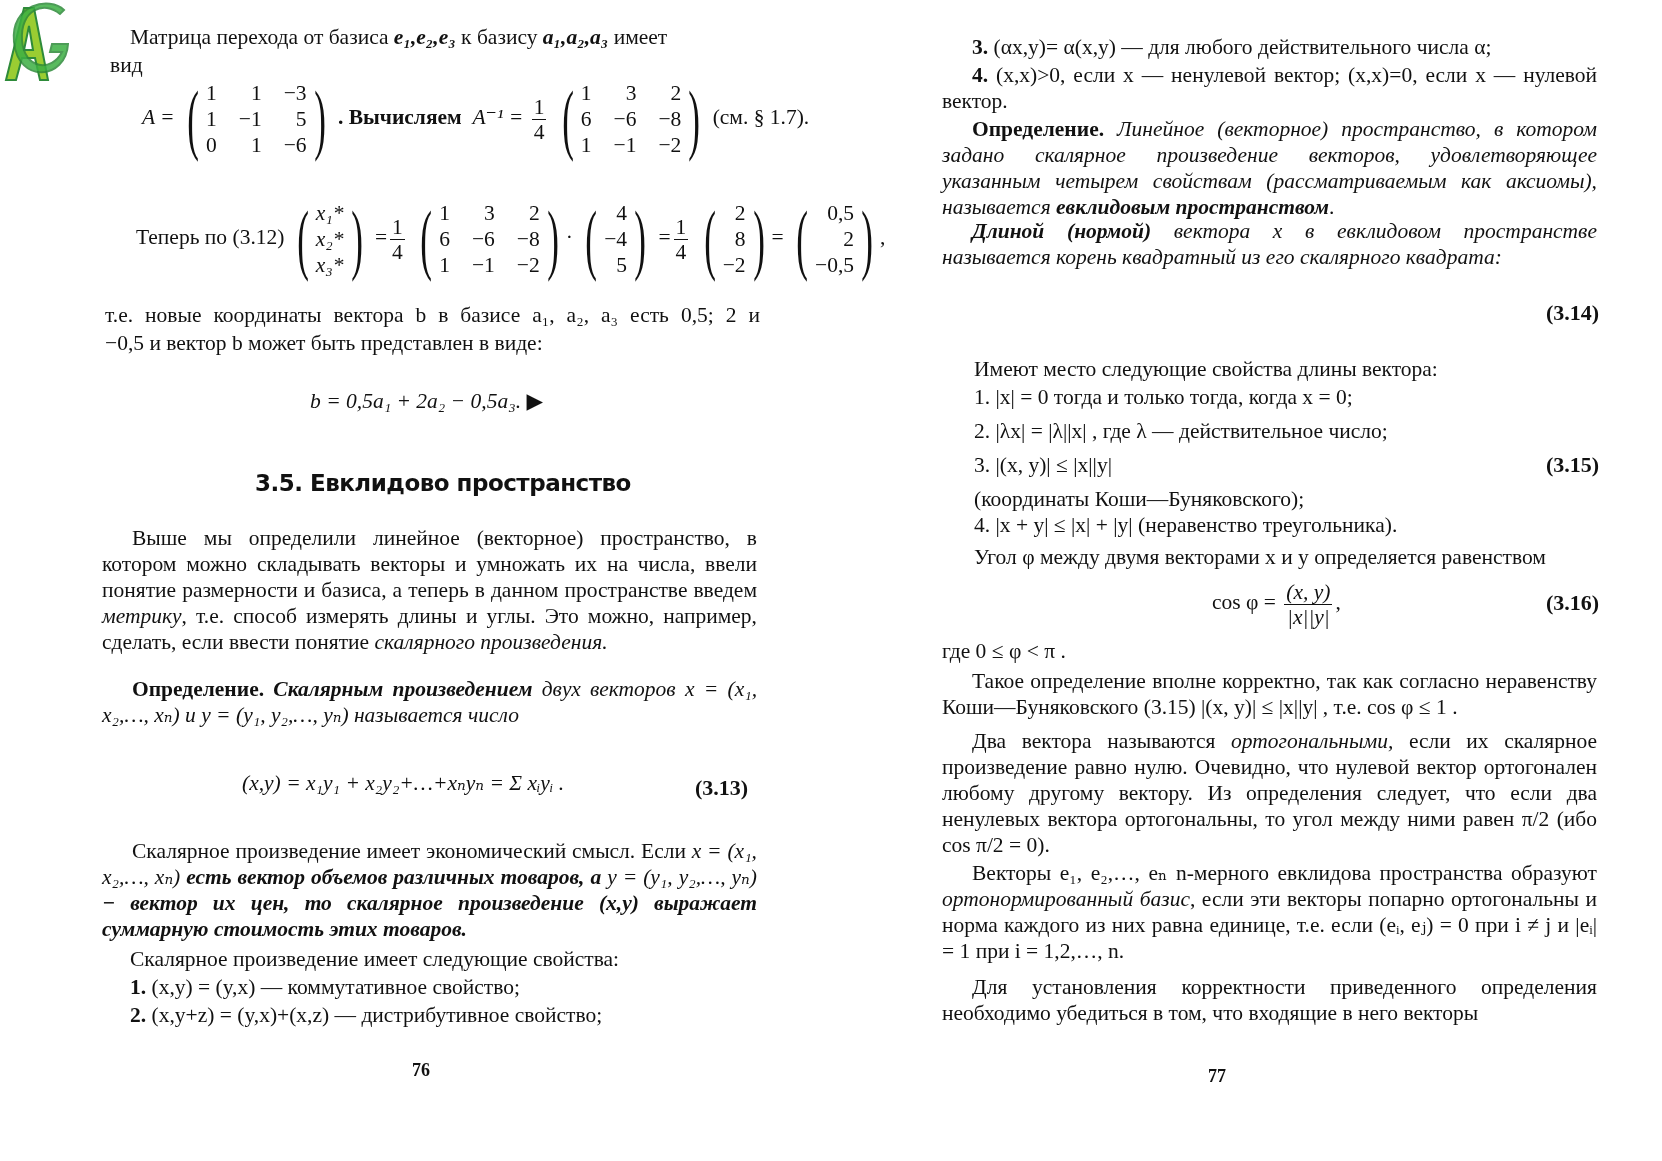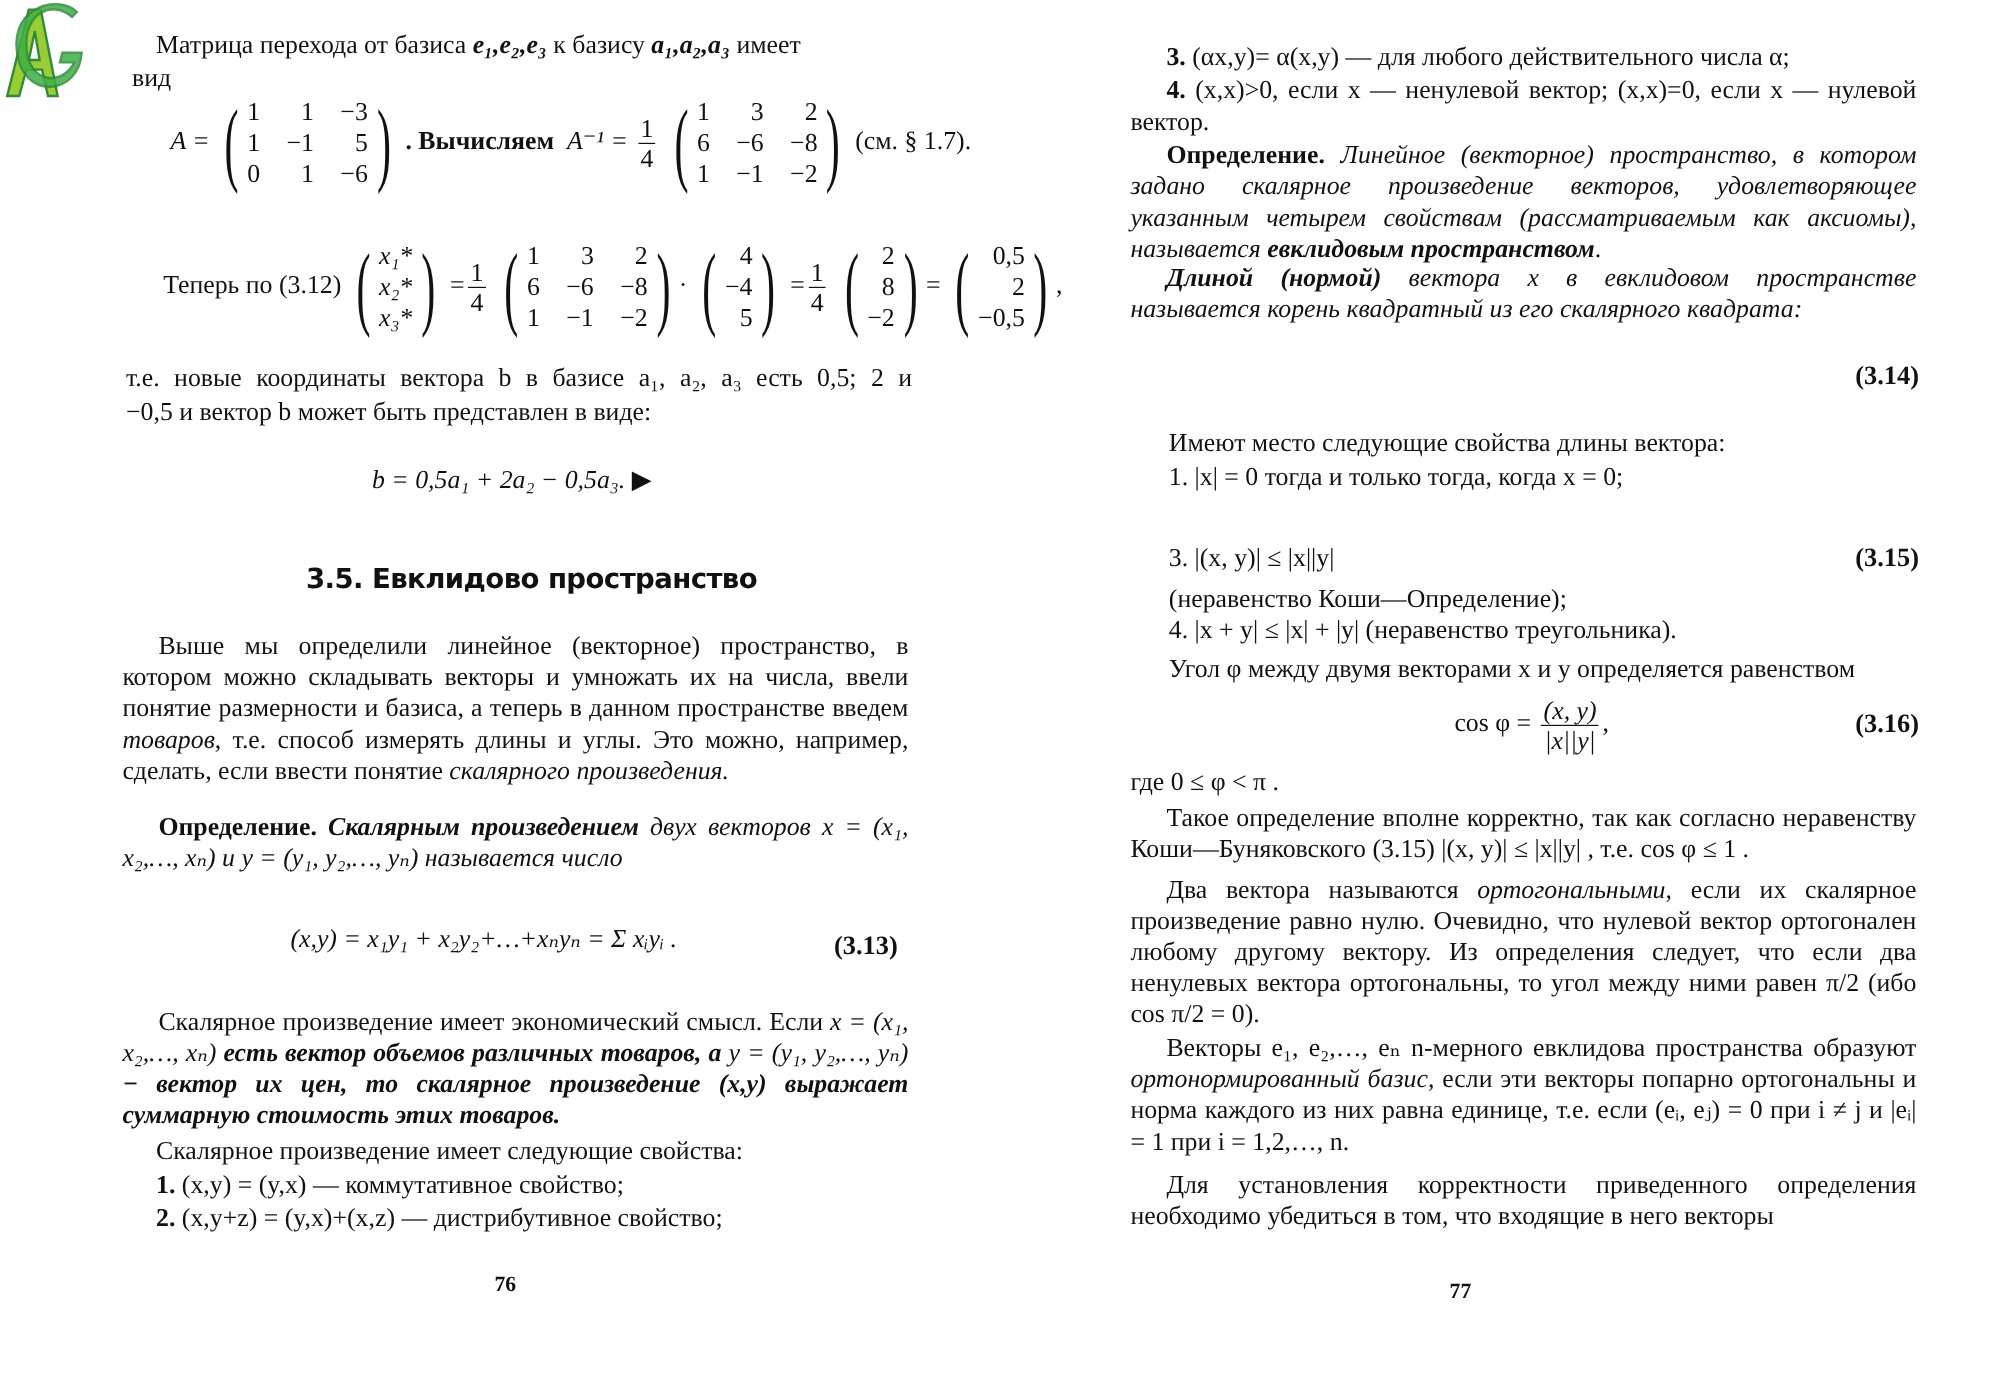--- a/index.html
+++ b/index.html
@@ -152,21 +152,21 @@
   <div class="p" style="top:330px;left:5px;">−0,5 и вектор b может быть представлен в виде:</div>
 
   <div class="eq" style="top:388px;left:210px;">
     <span class="it">b = 0,5a₁ + 2a₂ − 0,5a₃.</span>
     <span>▶</span>
   </div>
 
   <div class="heading" style="top:470px;left:155px;">3.5. Евклидово пространство</div>
 
   <div class="p ind" style="top:525px;left:2px;width:655px;">
-    <span>Выше мы определили линейное (векторное) пространство, в котором можно складывать векторы и умножать их на числа, ввели понятие размерности и базиса, а теперь в данном пространстве введем </span><span class="it">товаров</span><span>, т.е. способ измерять длины и углы. Это можно, например, сделать, если ввести понятие </span><span class="it">скалярного произведения.</span>
+    <span>Выше мы определили линейное (векторное) пространство, в котором можно складывать векторы и умножать их на числа, ввели понятие размерности и базиса, а теперь в данном пространстве введем </span><span class="it">метрику</span><span>, т.е. способ измерять длины и углы. Это можно, например, сделать, если ввести понятие </span><span class="it">скалярного произведения.</span>
   </div>
 
   <div class="p ind" style="top:676px;left:2px;width:655px;">
     <b>Определение.</b>
     <span class="bi">Скалярным произведением</span>
     <span class="it">двух векторов</span>
     <span class="it">x = (x₁, x₂,…, xₙ) и y = (y₁, y₂,…, yₙ)</span>
     <span class="it">называется число</span>
   </div>
 
@@ -196,23 +196,24 @@
   </div>
 
   <div class="p ind" style="top:218px;left:0;width:655px;">
     <span class="bi">Длиной (нормой)</span><span class="it"> вектора x в евклидовом пространстве называется корень квадратный из его скалярного квадрата:</span>
   </div>
 
   <div class="eqno" style="top:300px;left:604px;">(3.14)</div>
 
   <div class="p" style="top:356px;left:32px;">Имеют место следующие свойства длины вектора:</div>
   <div class="p" style="top:384px;left:32px;">1. |x| = 0 тогда и только тогда, когда x = 0;</div>
+  <div class="p" style="top:418px;left:32px;">2. |λx| = |λ||x| , где λ — действительное число;</div>
   <div class="p" style="top:452px;left:32px;">3. |(x, y)| ≤ |x||y|</div>
   <div class="eqno" style="top:452px;left:604px;">(3.15)</div>
-  <div class="p" style="top:486px;left:32px;">(неравенство Коши—Определение);</div>
+  <div class="p" style="top:486px;left:32px;">(координаты Коши—Буняковского);</div>
   <div class="p" style="top:512px;left:32px;">4. |x + y| ≤ |x| + |y|  (неравенство треугольника).</div>
 
   <div class="p" style="top:544px;left:32px;width:624px;">Угол φ между двумя векторами x и y определяется равенством</div>
 
   <div class="eq" style="top:580px;left:270px;">
     <span>cos φ =</span>
     <span class="frac it">
         <span class="num">(x, y)</span>
         <span>|x||y|</span>
       </span><span>,</span>

